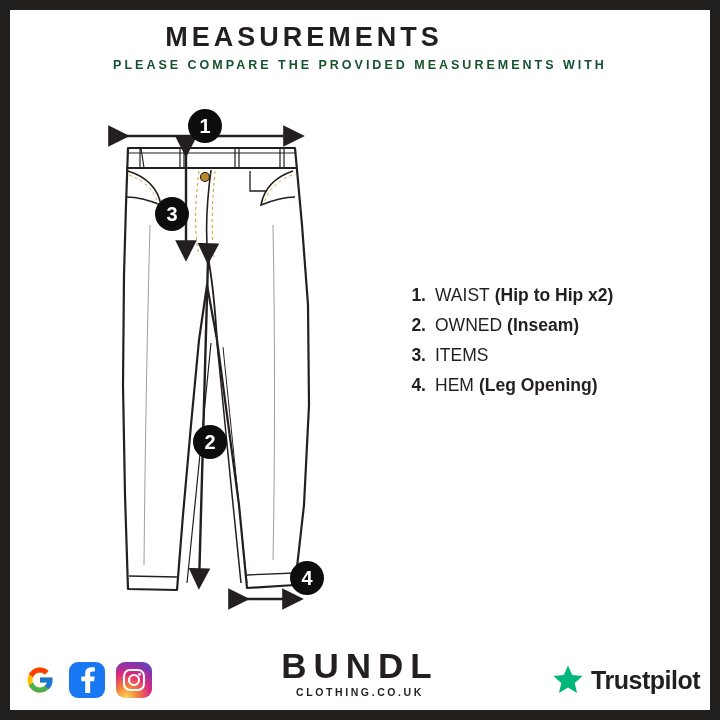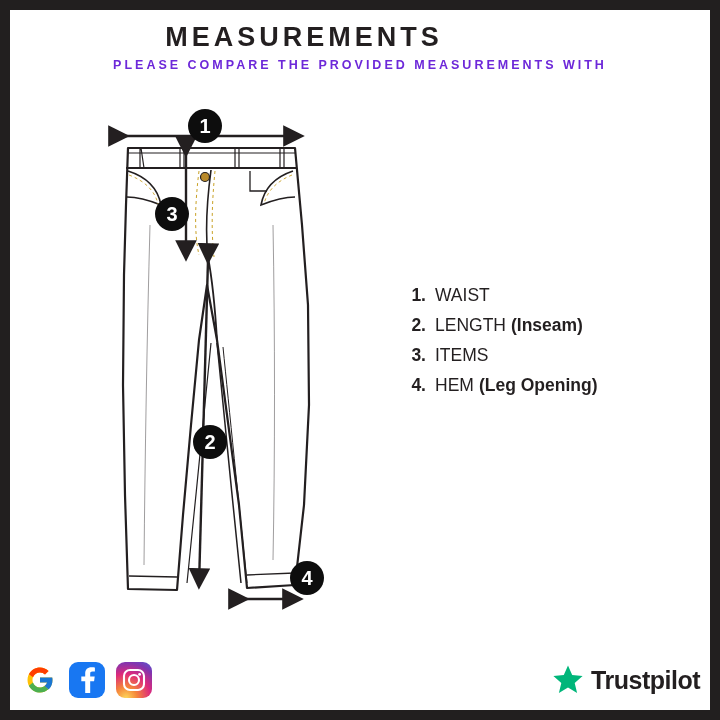--- a/index.html
+++ b/index.html
@@ -42,21 +42,21 @@
   }
   #subtitle {
     position: absolute;
     left: 60px; top: 55px;
     width: 600px;
     text-align: center;
     font-size: 12.5px;
     font-weight: bold;
     letter-spacing: 3px;
     line-height: 20px;
-    color: #6d28d9;
+    color: #14532d;
   }
 
   #diagram {
     position: absolute;
     left: 95px;
     top: 105px;
     width: 290px;
     height: 520px;
   }
 
@@ -259,24 +259,25 @@
         <circle cx="212" cy="473" r="17" fill="#0d0d0d"></circle>
         <text x="212" y="480" text-anchor="middle" font-family="Liberation Sans, sans-serif" font-size="20" font-weight="bold" fill="#ffffff">4</text>
       </g>
     </svg>
   </div>
 
   <div id="legend">
     <div class="legend-row">
       <span class="legend-num">1.</span>
       <span class="legend-term">WAIST</span>
+      <span class="legend-desc">(Hip to Hip x2)</span>
     </div>
     <div class="legend-row">
       <span class="legend-num">2.</span>
-      <span class="legend-term">LENGTH</span>
+      <span class="legend-term">OWNED</span>
       <span class="legend-desc">(Inseam)</span>
     </div>
     <div class="legend-row">
       <span class="legend-num">3.</span>
       <span class="legend-term">ITEMS</span>
     </div>
     <div class="legend-row">
       <span class="legend-num">4.</span>
       <span class="legend-term">HEM</span>
       <span class="legend-desc">(Leg Opening)</span>
@@ -299,20 +300,24 @@
     </div>
     <div class="social-badge badge-instagram">
       <svg width="24" height="24" viewBox="0 0 24 24">
         <rect x="2" y="2" width="20" height="20" rx="6" fill="none" stroke="#ffffff" stroke-width="2.1"></rect>
         <circle cx="12" cy="12" r="5" fill="none" stroke="#ffffff" stroke-width="2.1"></circle>
         <circle cx="17.6" cy="6.4" r="1.4" fill="#ffffff"></circle>
       </svg>
     </div>
   </div>
 
+  <div id="brand">
+    <div id="brand-name">BUNDL</div>
+    <div id="brand-url">CLOTHING.CO.UK</div>
+  </div>
 
   <div id="trustpilot">
     <svg width="32" height="32" viewBox="0 0 32 32">
       <path fill="#00b67a" d="M16 1.5l4.2 9.6 10.4.9-7.9 6.9 2.4 10.2L16 23.6 6.9 29.1l2.4-10.2L1.4 12l10.4-.9z"></path>
     </svg>
     <span id="trustpilot-text">Trustpilot</span>
   </div>
 
 </div>
 

